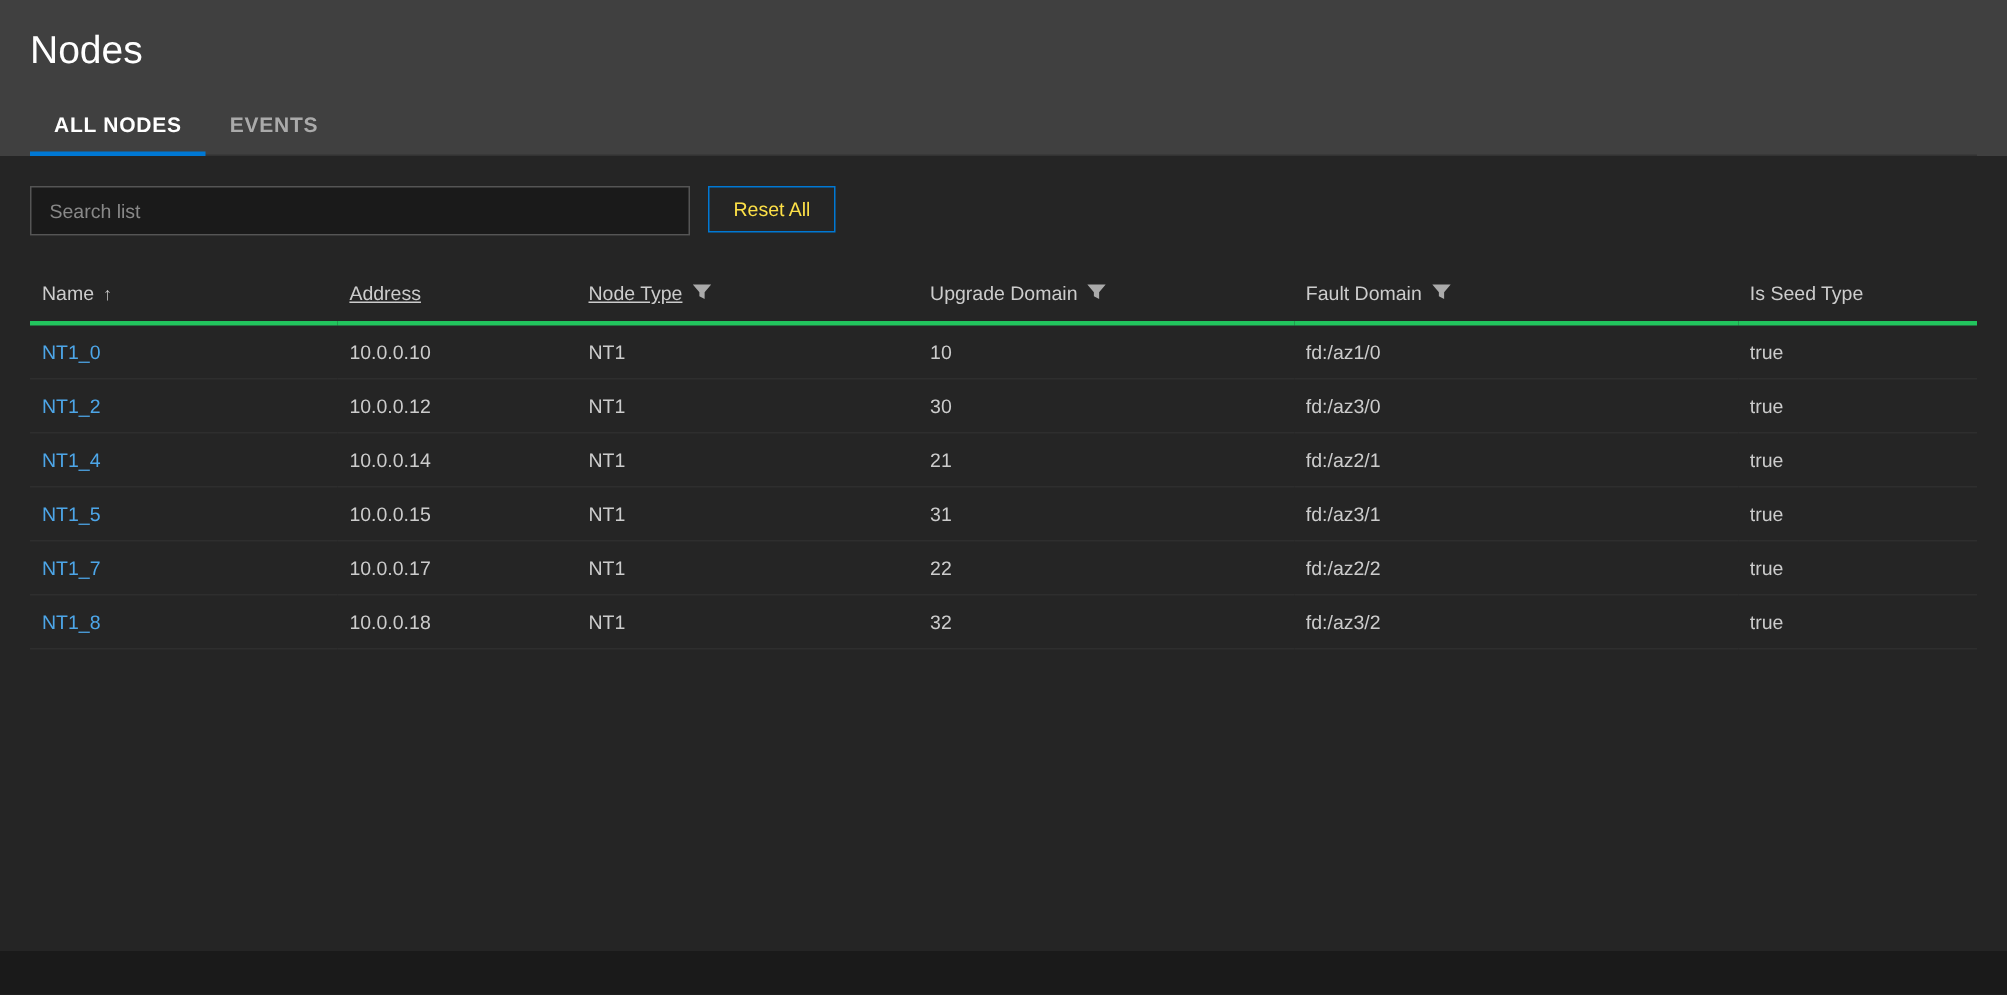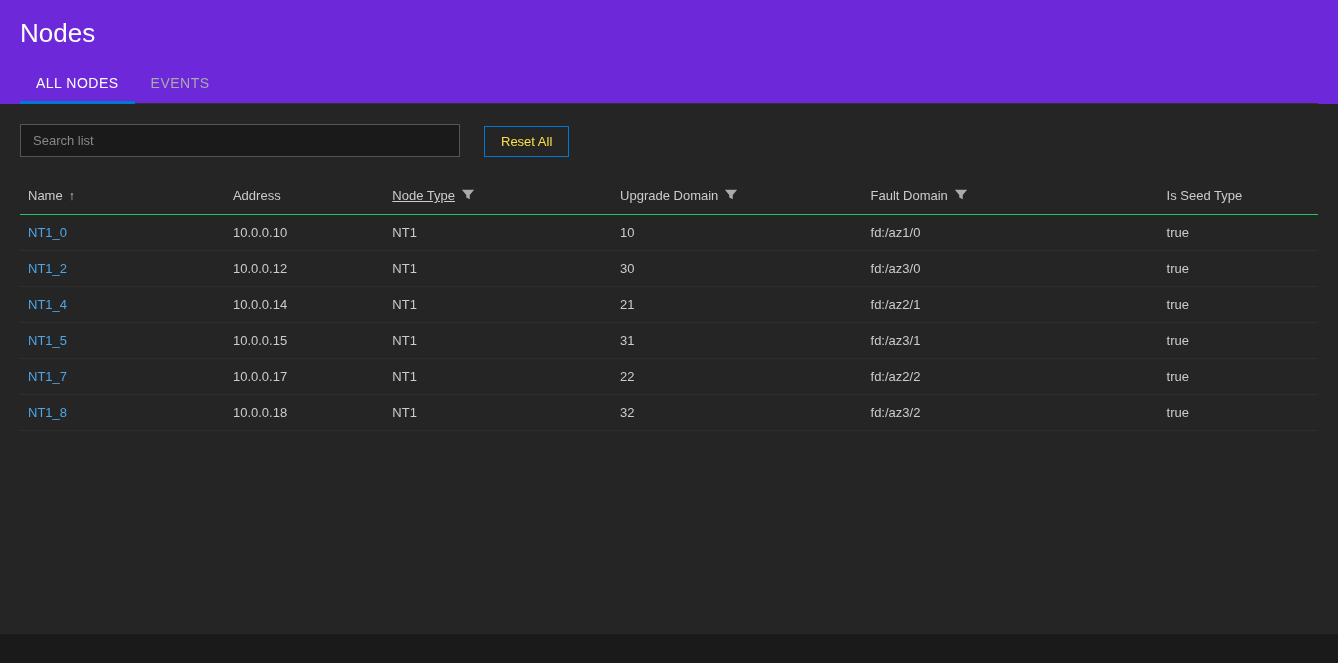--- a/index.html
+++ b/index.html
@@ -5,58 +5,58 @@
     * { box-sizing: border-box; margin: 0; padding: 0; }
     body {
       background-color: #1a1a1a;
       color: #e0e0e0;
       font-family: 'Segoe UI', Arial, sans-serif;
       font-size: 14px;
       min-height: 663px;
       width: 1338px;
     }
     .page-header {
-      background-color: #6d28d9;
+      background-color: #404040;
       padding: 18px 20px 0 20px;
     }
     .page-title {
       font-size: 26px;
       font-weight: 300;
       color: #ffffff;
       margin-bottom: 16px;
     }
     .tabs {
       display: flex;
       gap: 0;
       border-bottom: 1px solid #333;
     }
     .tab {
       padding: 10px 16px;
       font-size: 14px;
-      font-weight: 400;
+      font-weight: 700;
       cursor: pointer;
       color: #aaa;
       letter-spacing: 0.5px;
       border-bottom: 3px solid transparent;
       margin-bottom: -1px;
     }
     .tab.active {
       color: #ffffff;
       border-bottom: 3px solid #0078d4;
     }
     .content-area {
       background-color: #252525;
       margin: 0;
       padding: 20px 20px;
       min-height: 530px;
     }
     .toolbar {
       display: flex;
-      align-items: flex-end;
-      gap: 24px;
+      align-items: flex-start;
+      gap: 12px;
       margin-bottom: 20px;
     }
     .search-input {
       background: #1a1a1a;
       border: 1px solid #555;
       color: #ccc;
       padding: 8px 12px;
       width: 440px;
       font-size: 13px;
       outline: none;
@@ -75,21 +75,21 @@
     }
     .data-table {
       width: 100%;
       border-collapse: collapse;
     }
     .data-table th {
       text-align: right;
       color: #cccccc;
       font-weight: 400;
       padding: 10px 8px;
-      border-bottom: 1px solid #22c55e;
+      border-bottom: 3px solid #22c55e;
       white-space: nowrap;
       font-size: 13px;
     }
     .data-table th .col-header {
       display: flex;
       align-items: center;
       gap: 6px;
     }
     .data-table td {
       padding: 10px 8px;
@@ -108,21 +108,21 @@
       color: #ccc;
       font-size: 12px;
     }
     .filter-icon {
       display: inline-block;
       color: #aaa;
       font-size: 13px;
       cursor: pointer;
     }
     .col-name { width: 180px; }
-    .col-address { width: 140px; }
+    .col-address { width: 140px; text-decoration: underline; }
     .col-nodetype { width: 200px; text-decoration: underline; }
     .col-upgrade { width: 220px; }
     .col-fault { width: 260px; }
     .col-seed { width: 140px; }
   </style>
 </head>
 <body>
 
 <div class="page-header">
   <h1 class="page-title">Nodes</h1>

